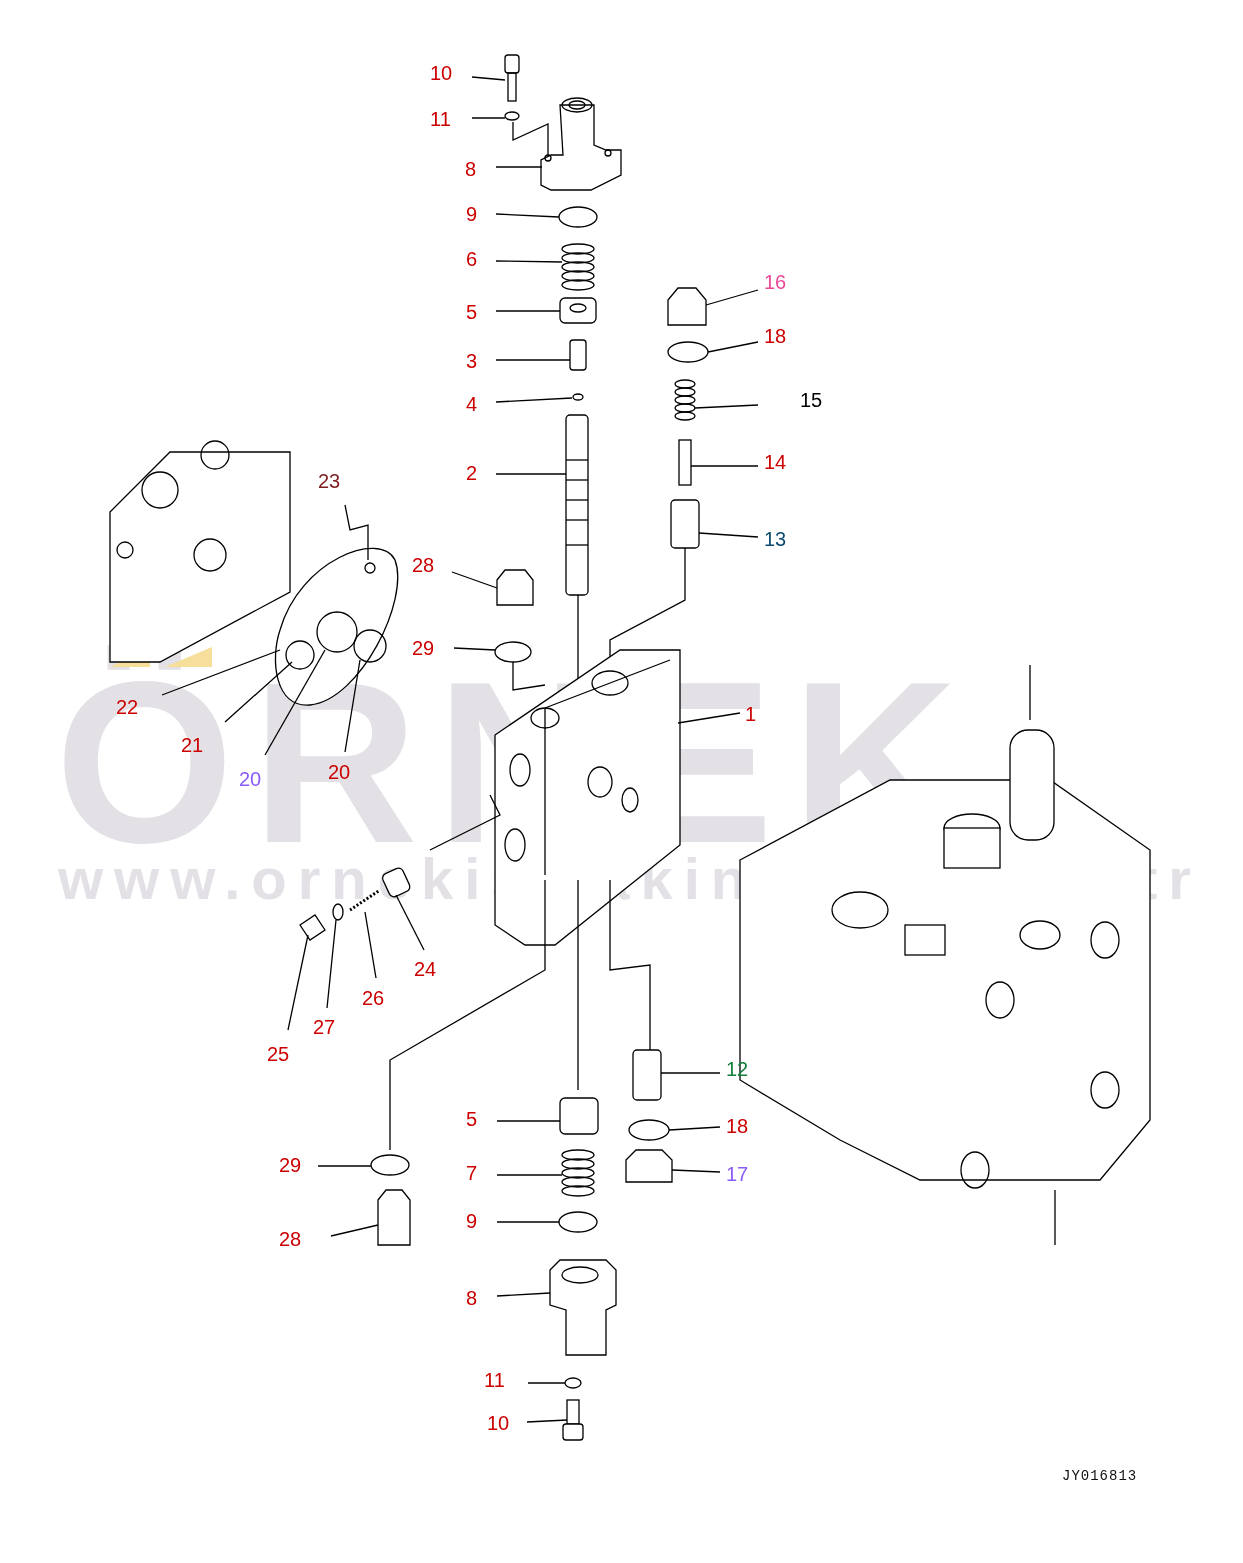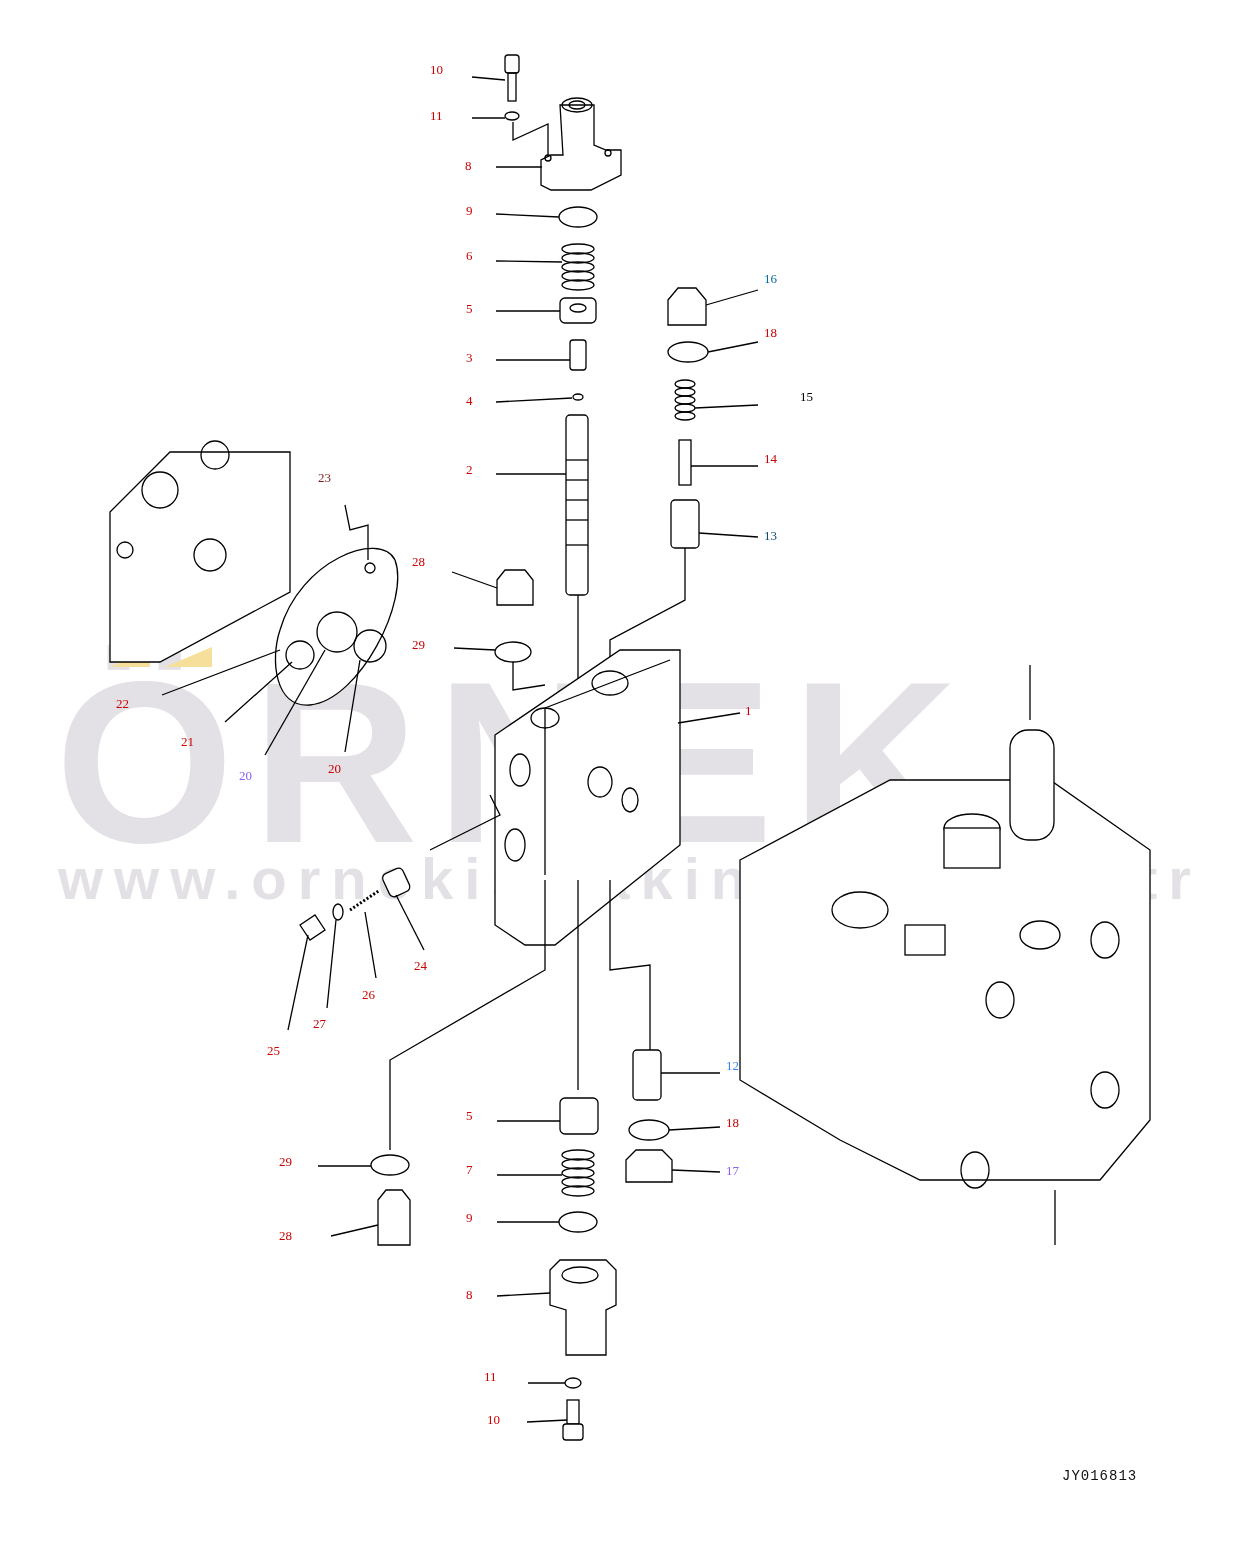--- a/index.html
+++ b/index.html
@@ -1,20 +1,20 @@
 <!DOCTYPE html>
 <html><head>
 <meta charset="utf-8">
 <style>
   html,body{margin:0;padding:0;background:#fff;}
   body{width:1243px;height:1563px;position:relative;overflow:hidden;font-family:"Liberation Sans",sans-serif;}
   #canvas{position:absolute;left:0;top:0;width:1243px;height:1563px;}
   .wm-big{position:absolute;left:55px;top:648px;font-family:"Liberation Sans",sans-serif;font-weight:bold;font-size:230px;letter-spacing:18px;color:#e3e1e6;line-height:1;white-space:nowrap;}
   .wm-url{position:absolute;left:58px;top:850px;font-family:"Liberation Sans",sans-serif;font-weight:bold;font-size:58px;letter-spacing:11px;color:#e3e1e6;line-height:1;white-space:nowrap;}
-  .label{position:absolute;color:#cc0000;font-size:13px;line-height:1;white-space:nowrap;font-family:Liberation Serif, serif;}
+  .label{position:absolute;color:#cc0000;font-size:20px;line-height:1;white-space:nowrap;}
   .code{position:absolute;left:1062px;top:1468px;font-family:"Liberation Mono",monospace;font-size:14px;color:#111;letter-spacing:1px;}
   svg{position:absolute;left:0;top:0;}
 </style>
 </head>
 <body>
 
 <div id="canvas">
   <div class="wm-big">ÖRNEK</div>
   <div class="wm-url">www.ornekismakinalari.com.tr</div>
 
@@ -201,38 +201,38 @@
   <div id="labels">
       <div class="label" style="left: 430px; top: 63px; color: rgb(204, 0, 0);">10</div>
       <div class="label" style="left: 430px; top: 109px; color: rgb(204, 0, 0);">11</div>
       <div class="label" style="left: 465px; top: 159px; color: rgb(204, 0, 0);">8</div>
       <div class="label" style="left: 466px; top: 204px; color: rgb(204, 0, 0);">9</div>
       <div class="label" style="left: 466px; top: 249px; color: rgb(204, 0, 0);">6</div>
       <div class="label" style="left: 466px; top: 302px; color: rgb(204, 0, 0);">5</div>
       <div class="label" style="left: 466px; top: 351px; color: rgb(204, 0, 0);">3</div>
       <div class="label" style="left: 466px; top: 394px; color: rgb(204, 0, 0);">4</div>
       <div class="label" style="left: 466px; top: 463px; color: rgb(204, 0, 0);">2</div>
-      <div class="label" style="left: 764px; top: 272px; color: #0369a1; text-align: right;">16</div>
+      <div class="label" style="left: 764px; top: 272px; color: #ec4899; text-align: right;">16</div>
       <div class="label" style="left: 764px; top: 326px; color: rgb(204, 0, 0);">18</div>
       <div class="label" style="left: 764px; top: 390px; color: #000000; margin-left: 36px;">15</div>
       <div class="label" style="left: 764px; top: 452px; color: rgb(204, 0, 0);">14</div>
       <div class="label" style="left: 764px; top: 529px; color: #0c4a6e;">13</div>
       <div class="label" style="left: 318px; top: 471px; color: #7f1d1d;">23</div>
       <div class="label" style="left: 412px; top: 555px; color: rgb(204, 0, 0);">28</div>
       <div class="label" style="left: 412px; top: 638px; color: rgb(204, 0, 0);">29</div>
       <div class="label" style="left: 745px; top: 704px; color: rgb(204, 0, 0);">1</div>
       <div class="label" style="left: 116px; top: 697px; color: rgb(204, 0, 0);">22</div>
       <div class="label" style="left: 181px; top: 735px; color: rgb(204, 0, 0);">21</div>
       <div class="label" style="left: 239px; top: 769px; color: #8b5cf6;">20</div>
       <div class="label" style="left: 328px; top: 762px; color: rgb(204, 0, 0);">20</div>
       <div class="label" style="left: 414px; top: 959px; color: rgb(204, 0, 0);">24</div>
       <div class="label" style="left: 362px; top: 988px; color: rgb(204, 0, 0);">26</div>
       <div class="label" style="left: 313px; top: 1017px; color: rgb(204, 0, 0);">27</div>
       <div class="label" style="left: 267px; top: 1044px; color: rgb(204, 0, 0);">25</div>
-      <div class="label" style="left: 726px; top: 1059px; color: #3b82f6;">12</div>
+      <div class="label" style="left: 726px; top: 1059px; color: #15803d;">12</div>
       <div class="label" style="left: 466px; top: 1109px; color: rgb(204, 0, 0);">5</div>
       <div class="label" style="left: 726px; top: 1116px; color: rgb(204, 0, 0);">18</div>
       <div class="label" style="left: 466px; top: 1163px; color: rgb(204, 0, 0);">7</div>
       <div class="label" style="left: 726px; top: 1164px; color: #8b5cf6;">17</div>
       <div class="label" style="left: 279px; top: 1155px; color: rgb(204, 0, 0);">29</div>
       <div class="label" style="left: 466px; top: 1211px; color: rgb(204, 0, 0);">9</div>
       <div class="label" style="left: 279px; top: 1229px; color: rgb(204, 0, 0);">28</div>
       <div class="label" style="left: 466px; top: 1288px; color: rgb(204, 0, 0);">8</div>
       <div class="label" style="left: 484px; top: 1370px; color: rgb(204, 0, 0);">11</div>
       <div class="label" style="left: 487px; top: 1413px; color: rgb(204, 0, 0);">10</div>

